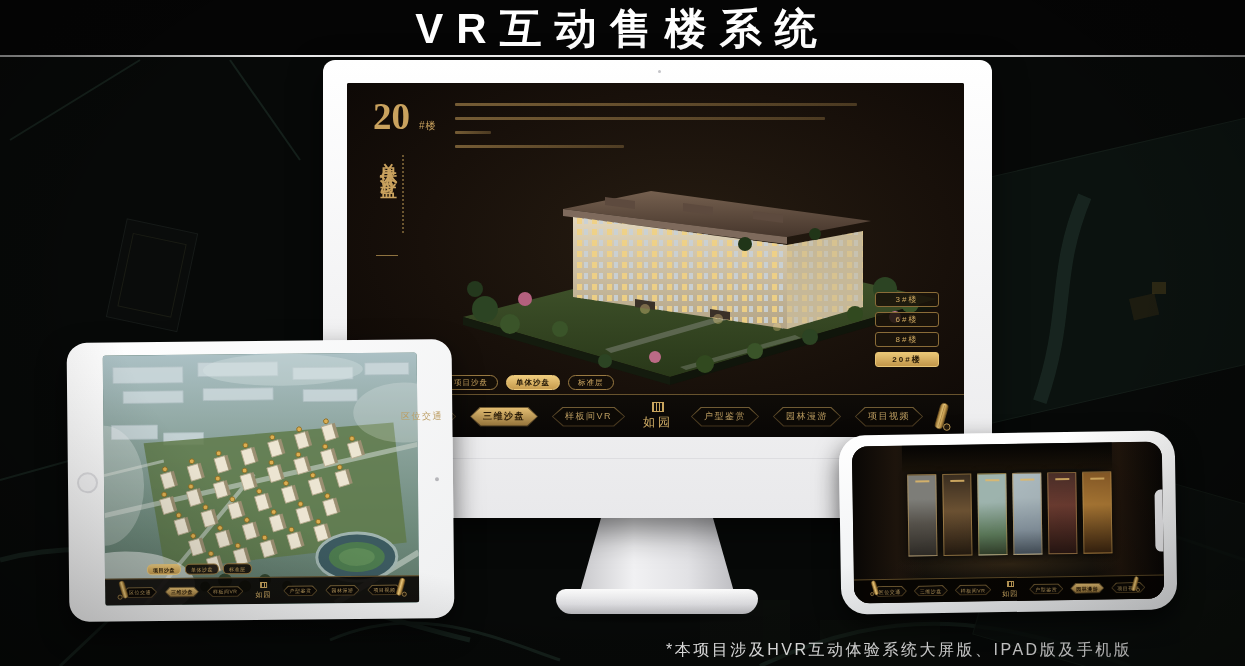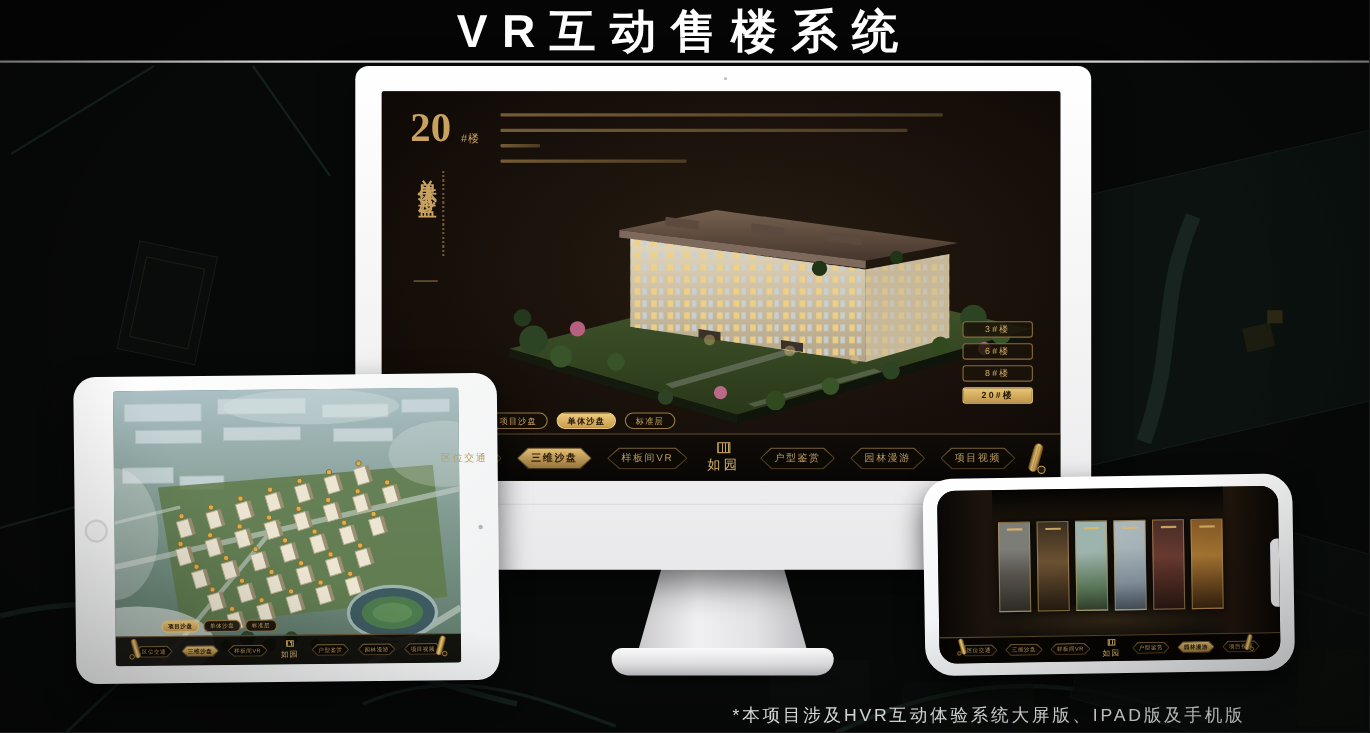--- a/index.html
+++ b/index.html
@@ -1,16 +1,16 @@
 <!DOCTYPE html>
 <html><head>
 <meta charset="utf-8">
 <style>
   html,body{margin:0;padding:0;background:#000;}
-  .stage{position:relative;width:1245px;height:666px;overflow:hidden;background:#737373;
+  .stage{position:relative;width:1245px;height:666px;overflow:hidden;background:#ef4444;
          font-family:"Liberation Sans",sans-serif;}
   .abs{position:absolute;}
   svg{display:block;}
 
   
   .title{position:absolute;top:0;left:0;width:100%;height:56px;line-height:58px;text-align:center;
          color:#fff;font-size:42px;font-weight:bold;letter-spacing:13px;background:#050505;}
   .title-line{position:absolute;top:55px;left:0;width:100%;height:2px;
          background:linear-gradient(90deg,rgba(255,255,255,.55),#fff 30%,#fff 70%,rgba(255,255,255,.55));}
 

